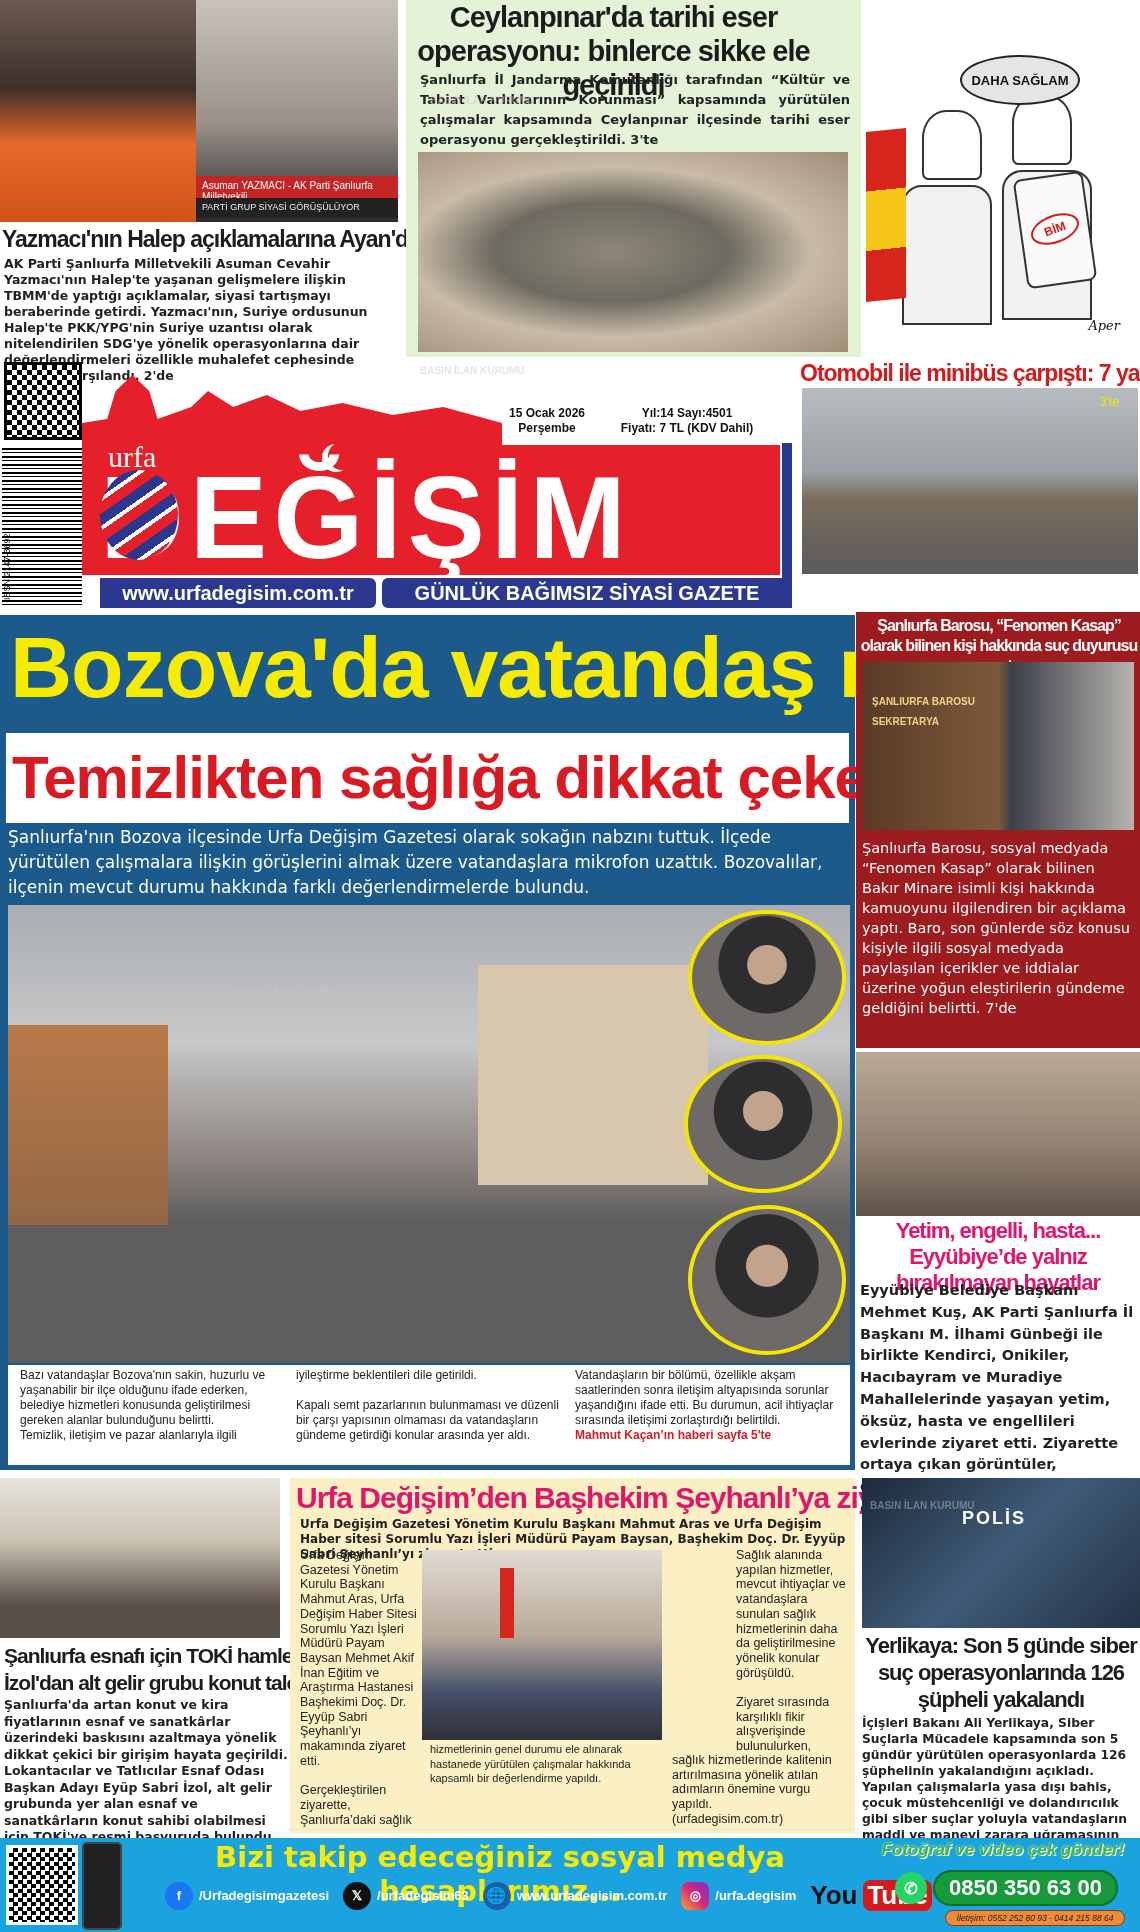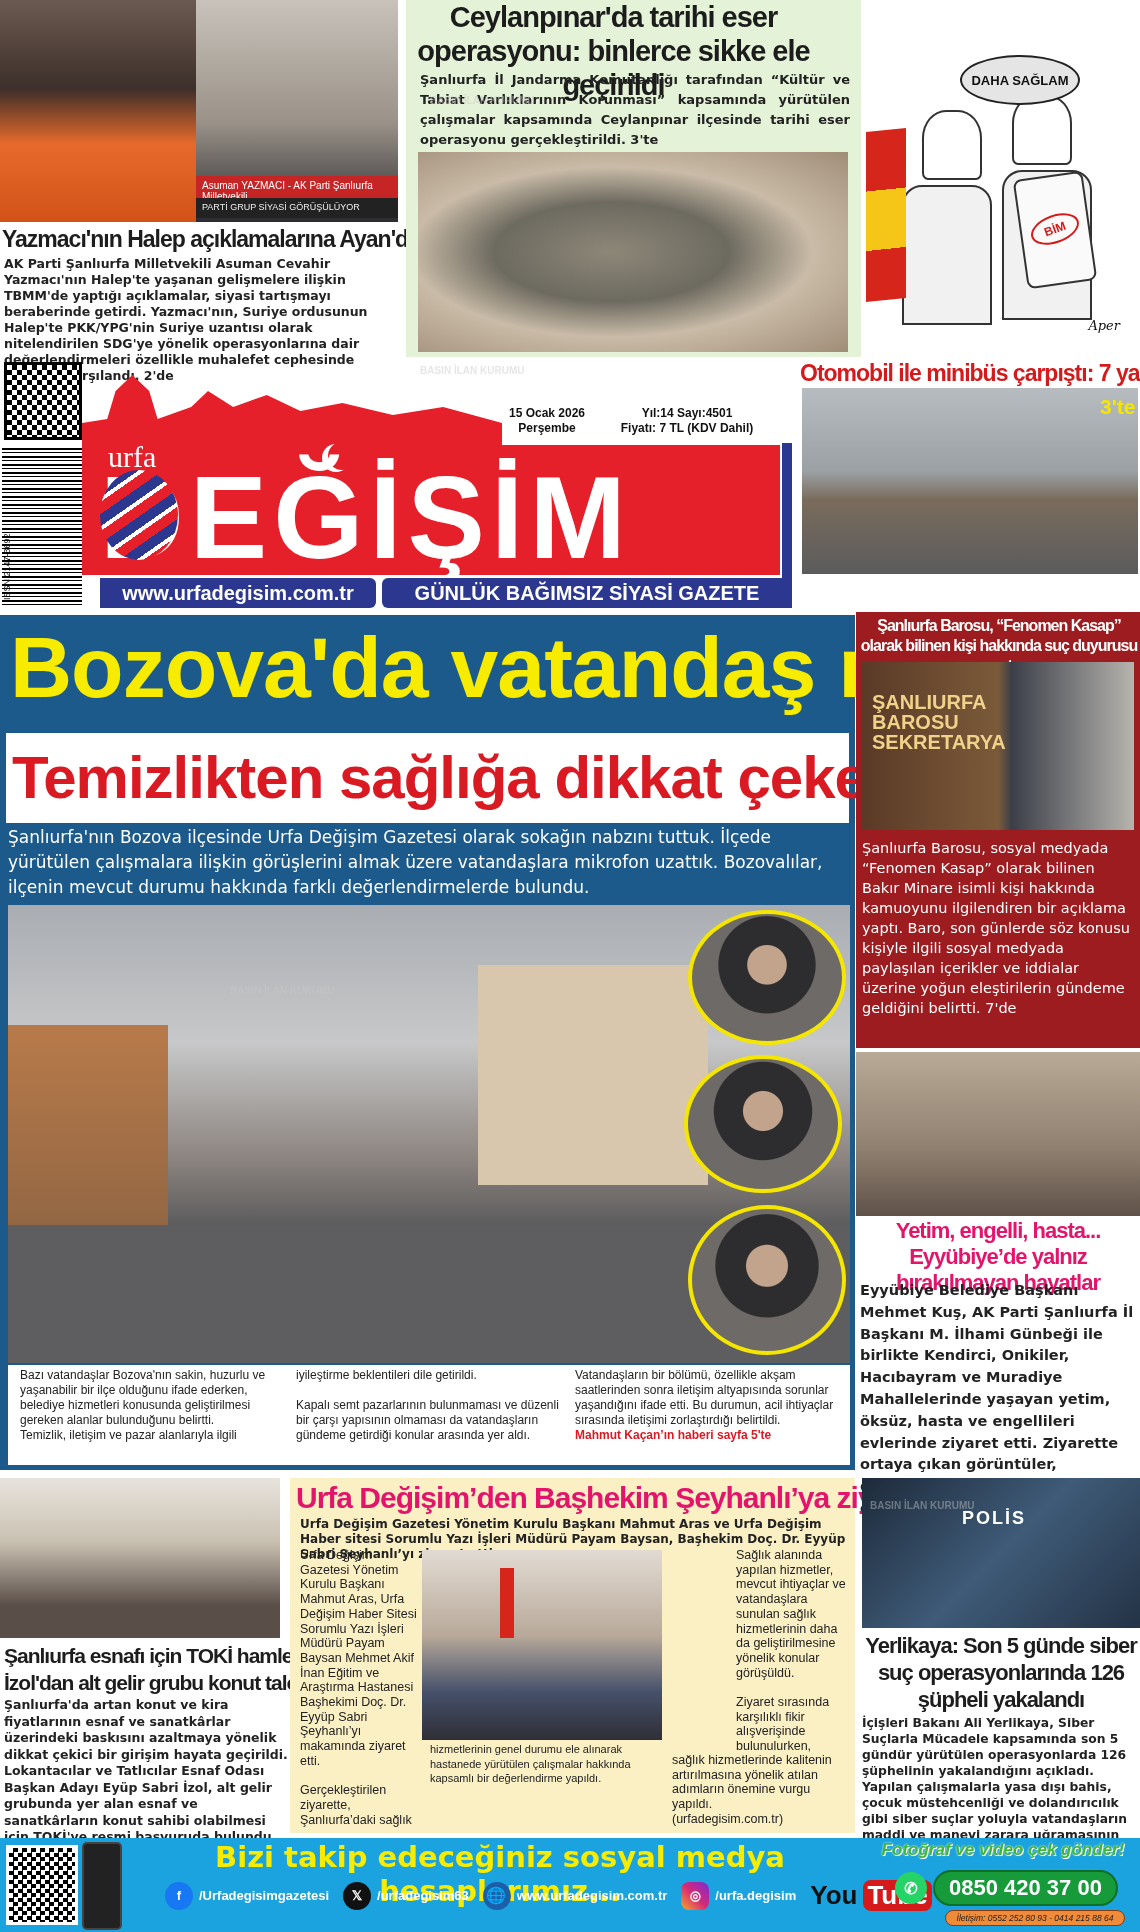--- a/index.html
+++ b/index.html
@@ -37,21 +37,21 @@
 #mast-globe{left:100px;top:470px;width:78px;height:90px;border-radius:50%;background:repeating-linear-gradient(-35deg,#2c3790 0 10px,#e6202a 10px 20px,#fff 20px 24px)}
 #mast-crescent{left:328px;top:442px;width:28px;height:28px;border-radius:50%;box-shadow:-6px 2px 0 0 #fff}
 #mast-date{left:492px;top:406px;width:110px;text-align:center;font-size:12px;font-weight:bold;line-height:15px}
 #mast-issue{left:612px;top:406px;width:150px;text-align:center;font-size:12px;font-weight:bold;line-height:15px}
 #mast-site{left:100px;top:578px;width:276px;height:30px;background:#2c3790;color:#fff;font-size:20px;font-weight:bold;display:flex;align-items:center;justify-content:center;border-radius:0 6px 6px 0}
 #mast-tag{left:382px;top:578px;width:410px;height:30px;background:#2c3790;color:#fff;font-size:20px;font-weight:bold;display:flex;align-items:center;justify-content:center;border-radius:6px 0 0 6px}
 #mast-blue{left:782px;top:443px;width:10px;height:135px;background:#2c3790}
 
 #oto-title{left:800px;top:360px;width:340px;font-size:23px;color:#d41a1a;white-space:nowrap}
 #oto-photo{left:802px;top:388px;width:336px;height:186px;background:linear-gradient(180deg,#b7bcc0 0%,#9aa0a3 45%,#7a6c5c 60%,#5b5b5c 100%)}
-#oto-ref{left:1100px;top:395px;color:#f5e600;font-weight:bold;font-size:21px}
+#oto-ref{left:1100px;top:395px;color:#f5e600;font-weight:normal;font-size:12px}
 
 #main{left:0;top:615px;width:855px;height:855px;background:#1b5a8a}
 #main-h1{left:10px;top:620px;width:840px;font-size:86px;color:#f7ec00;line-height:95px;white-space:nowrap}
 #main-sub-box{left:6px;top:733px;width:843px;height:90px;background:#fff}
 #main-h2{left:12px;top:738px;width:838px;font-size:60px;color:#d91a22;line-height:80px;white-space:nowrap}
 #main-lead{left:8px;top:825px;width:845px;font-family:"DejaVu Sans",sans-serif;color:#fff;font-size:17px;line-height:25px}
 #main-photo{left:8px;top:905px;width:842px;height:458px;background:linear-gradient(180deg,#a9adb2 0%,#c7c8c9 30%,#8d8580 55%,#5c5c5d 70%,#6b6b6b 100%)}
 .inset{border:4px solid #f5e600;border-radius:50%;background:radial-gradient(circle at 50% 40%,#c2a48c 0 18%,#2d2d30 19% 45%,#6e6a68 46%)}
 #main-cap{left:8px;top:1365px;width:842px;height:100px;background:#fff}
 .cap-col{font-size:12px;line-height:15px;color:#222}
@@ -165,21 +165,21 @@
 
 Kapalı semt pazarlarının bulunmaması ve düzenli bir çarşı yapısının olmaması da vatandaşların gündeme getirdiği konular arasında yer aldı.</div>
 <div class="abs cap-col" style="left:575px;top:1368px;width:265px">
   <div>Vatandaşların bir bölümü, özellikle akşam saatlerinden sonra iletişim altyapısında sorunlar yaşandığını ifade etti. Bu durumun, acil ihtiyaçlar sırasında iletişimi zorlaştırdığı belirtildi.</div>
   <div id="main-ref">Mahmut Kaçan’ın haberi sayfa 5'te</div>
 </div>
 
 <div class="abs" id="baro"></div>
 <div class="abs cond" id="baro-title">Şanlıurfa Barosu, “Fenomen Kasap” olarak bilinen kişi hakkında suç duyurusu yaptı</div>
 <div class="abs photo" id="baro-photo">
-  <div class="abs" style="left:10px;top:30px;width:140px;color:#f0d28a;font-weight:bold;font-size:20px;line-height:20px">ŞANLIURFA BAROSU SEKRETARYA</div>
+  <div class="abs" style="left:10px;top:30px;width:140px;color:#f0d28a;font-weight:bold;font-size:10px;line-height:20px">ŞANLIURFA BAROSU SEKRETARYA</div>
 </div>
 <div class="abs" id="baro-body">Şanlıurfa Barosu, sosyal medyada “Fenomen Kasap” olarak bilinen Bakır Minare isimli kişi hakkında kamuoyunu ilgilendiren bir açıklama yaptı. Baro, son günlerde söz konusu kişiyle ilgili sosyal medyada paylaşılan içerikler ve iddialar üzerine yoğun eleştirilerin gündeme geldiğini belirtti. 7'de</div>
 
 <div class="abs photo" id="eyy-photo"></div>
 <div class="abs cond" id="eyy-title">Yetim, engelli, hasta... Eyyübiye’de yalnız bırakılmayan hayatlar</div>
 <div class="abs body-text" id="eyy-body">Eyyübiye Belediye Başkanı Mehmet Kuş, AK Parti Şanlıurfa İl Başkanı M. İlhami Günbeği ile birlikte Kendirci, Onikiler, Hacıbayram ve Muradiye Mahallelerinde yaşayan yetim, öksüz, hasta ve engellileri evlerinde ziyaret etti. Ziyarette ortaya çıkan görüntüler, desteklerin ne kadar önemli olduğunu hatırlattı. 6'da</div>
 
 <div class="abs photo" id="toki-photo"></div>
 <div class="abs cond" id="toki-title">
   <div>Şanlıurfa esnafı için TOKİ hamlesi:</div>
@@ -232,20 +232,20 @@
   </div>
   <div class="social">
     <span style="color:#111;font-size:26px;font-weight:bold">You</span>
     <span style="background:#d41a1a;color:#fff;font-size:26px;font-weight:bold;padding:0 4px;border-radius:8px">Tube</span>
     <span style="width:70px;font-size:11px;text-align:center">Urfa Değişim Gazetesi</span>
   </div>
 </div>
 <div class="abs" id="ft-send">Fotoğraf ve video çek gönder!</div>
 <div class="abs" id="ft-wa">
   <span class="ico" style="background:#25d366;width:32px;height:32px;font-size:16px">✆</span>
-  <span id="ft-num">0850 420 37 00</span>
+  <span id="ft-num">0850 350 63 00</span>
 </div>
 <div class="abs" id="ft-contact">İletişim: 0552 252 80 93 - 0414 215 88 64</div>
 
 <div class="abs wm" style="left:430px;top:95px">BASIN İLAN KURUMU</div>
 <div class="abs wm" style="left:420px;top:365px">BASIN İLAN KURUMU</div>
 <div class="abs wm" style="left:230px;top:985px">BASIN İLAN KURUMU</div>
 <div class="abs wm" style="left:870px;top:1500px">BASIN İLAN KURUMU</div>
 
 </body></html>

